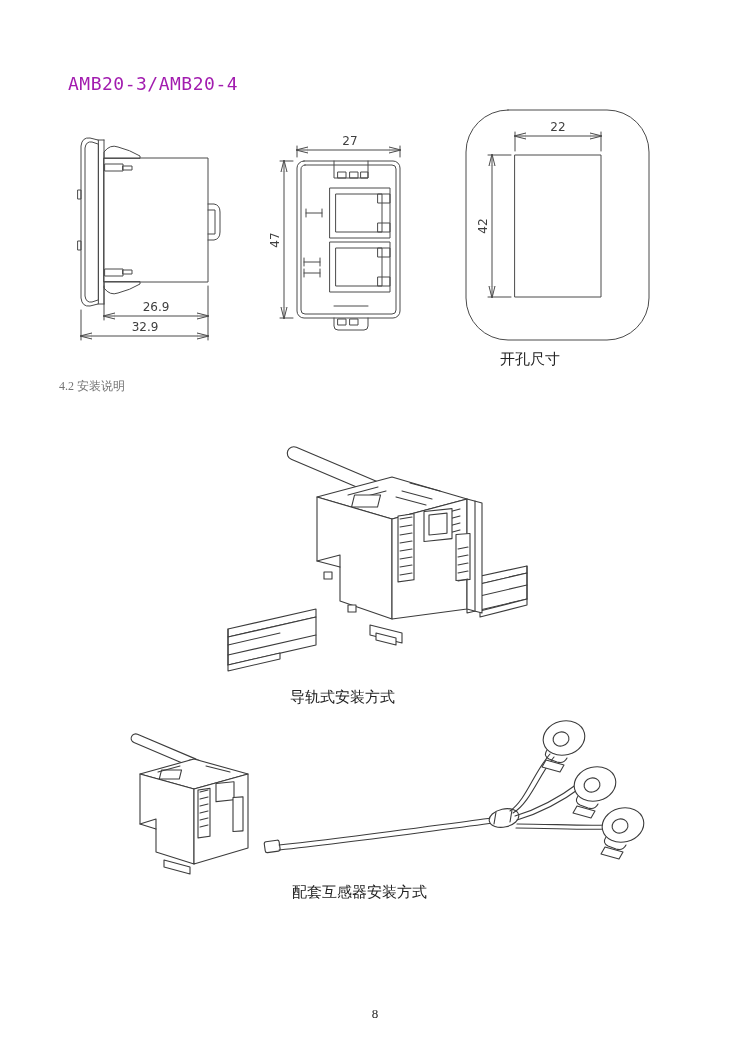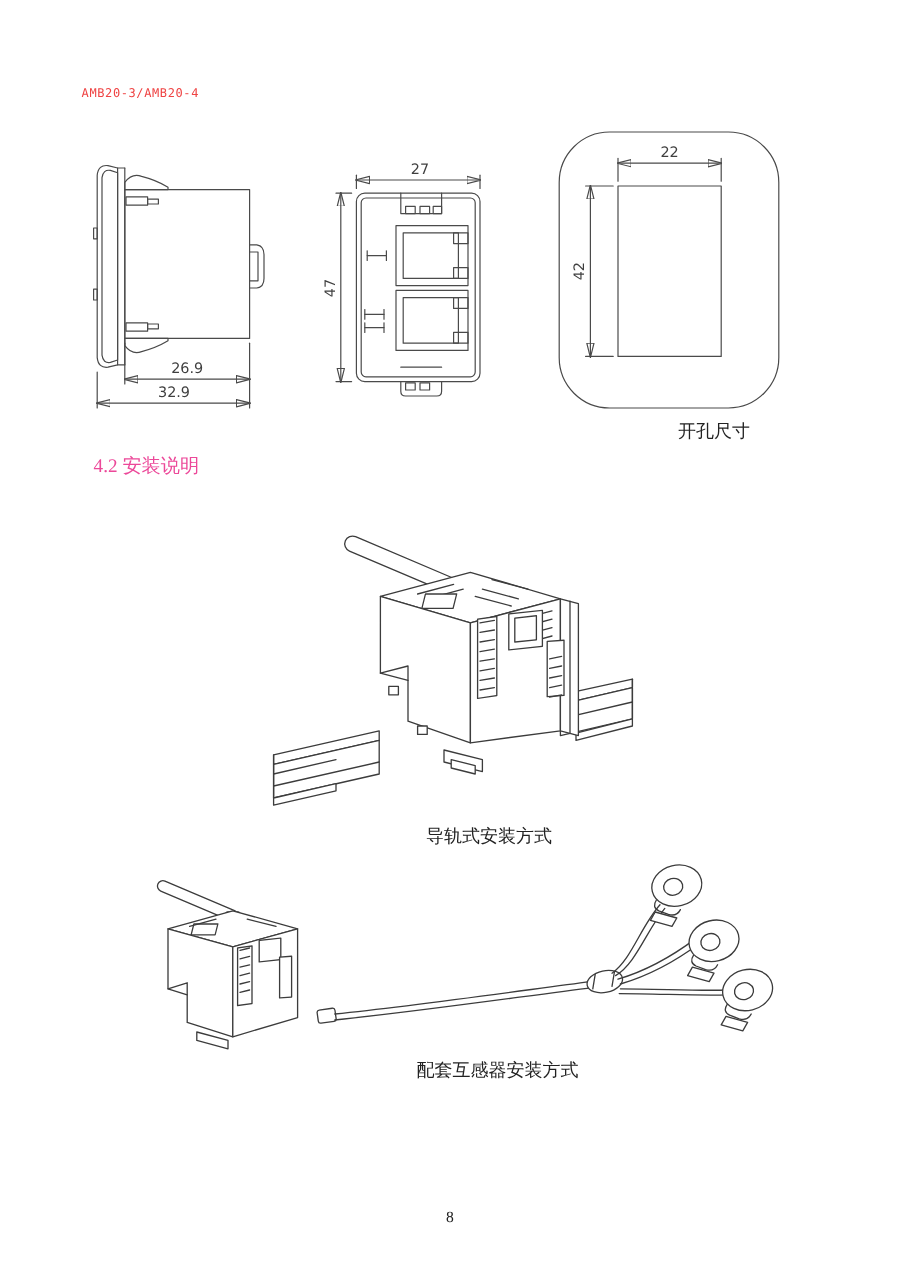--- a/index.html
+++ b/index.html
@@ -7,45 +7,45 @@
     position:relative;
     width:750px;height:1060px;
     background:#ffffff;
     font-family:"Liberation Serif", serif;
     color:#1b1b1b;
     overflow:hidden;
   }
   .doc-header{
     position:absolute;left:68px;top:73px;
     font-family:"DejaVu Sans Mono", monospace;
-    font-size:10px;letter-spacing:0.5px;
-    color:#ef4444;
+    font-size:18px;letter-spacing:0.5px;
+    color:#a21caf;
   }
   .cad{position:absolute;}
   .cad path,.cad rect,.cad line,.cad polyline,.cad polygon,.cad ellipse,.cad circle{
     fill:none;stroke:#4a4a4a;stroke-width:1;stroke-linejoin:round;stroke-linecap:round;
   }
   .fig path,.fig rect,.fig line,.fig polyline,.fig polygon,.fig ellipse,.fig circle{
     fill:#ffffff;stroke:#3c3c3c;stroke-width:1.1;stroke-linejoin:round;stroke-linecap:round;
   }
   .fig .wire{fill:none;}
   .dimtext{
     font-family:"DejaVu Sans", sans-serif;
     font-size:12px;fill:#3f3f3f;stroke:none !important;
   }
   .dimline{stroke:#4a4a4a;stroke-width:0.8;}
   .extline{stroke:#4a4a4a;stroke-width:0.7;}
   .caption{
     position:absolute;
     font-size:15px;color:#222;
-    text-align:right;white-space:nowrap;
+    text-align:left;white-space:nowrap;
   }
   .heading{
-    position:absolute;left:78px;top:378px;
-    font-size:16px;color:#ec4899;
+    position:absolute;left:59px;top:378px;
+    font-size:12px;color:#737373;
   }
   .para{
     position:absolute;left:96px;width:615px;
     font-size:14.5px;line-height:1.45;color:#111;
   }
   .page-number{
     position:absolute;left:0;top:1006px;width:750px;
     text-align:center;font-size:13px;color:#222;
     font-family:"Liberation Serif", serif;
   }

